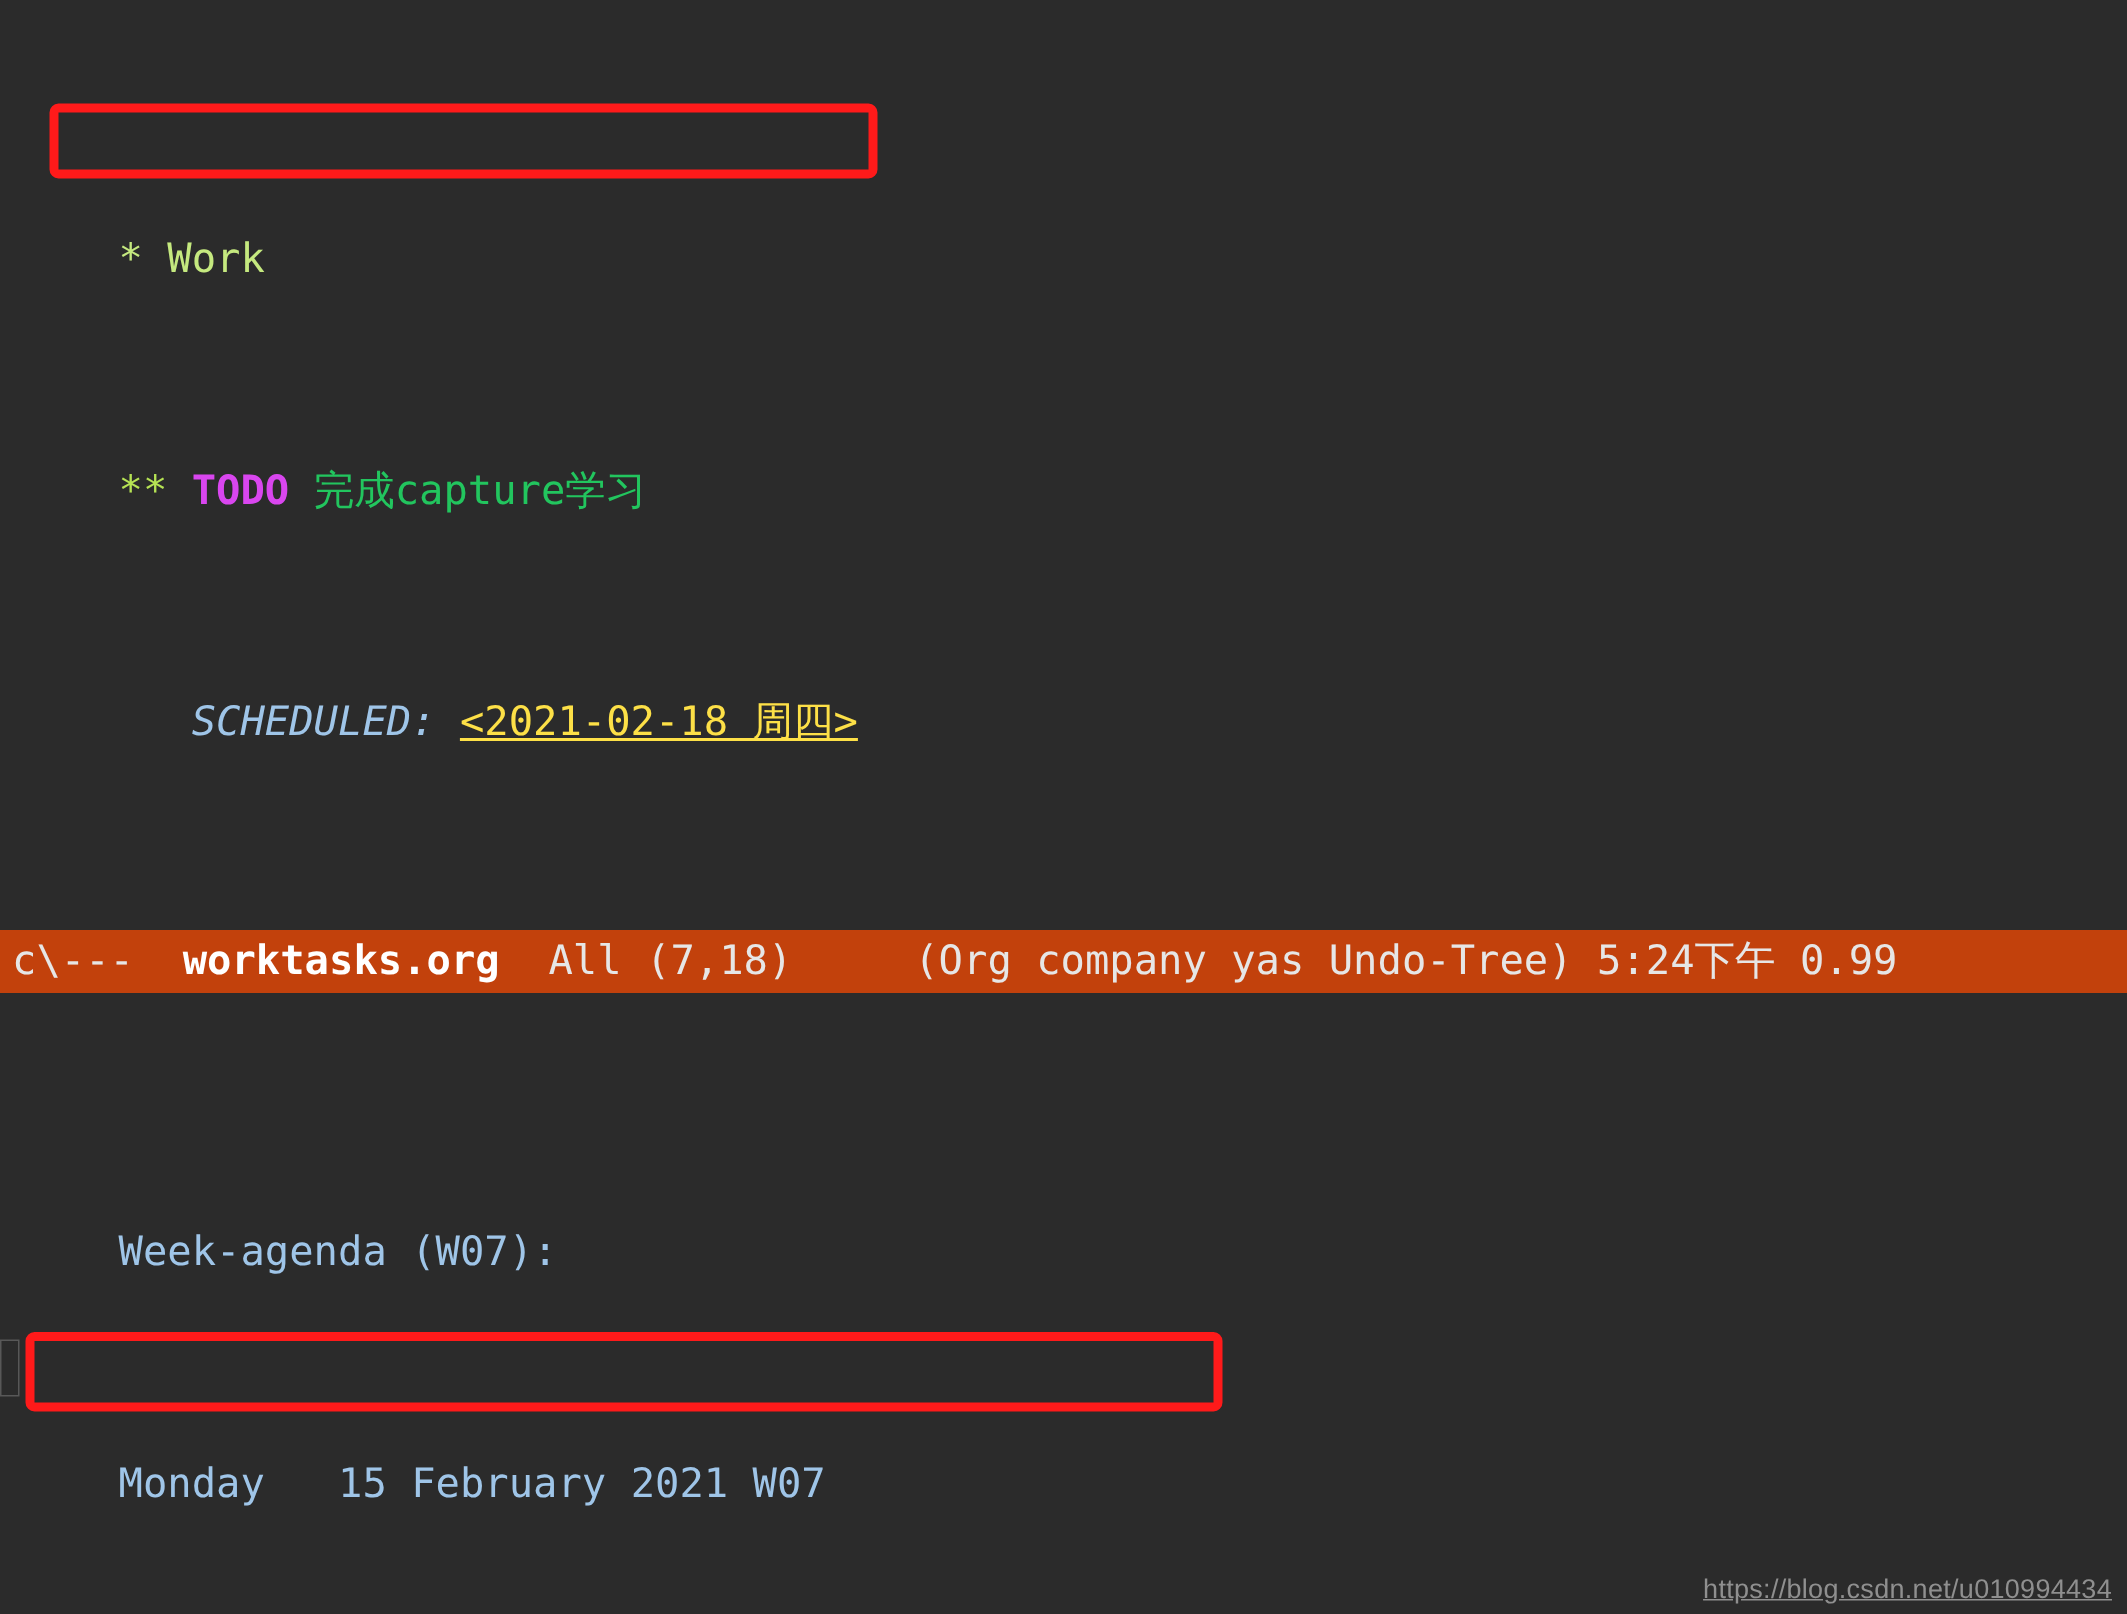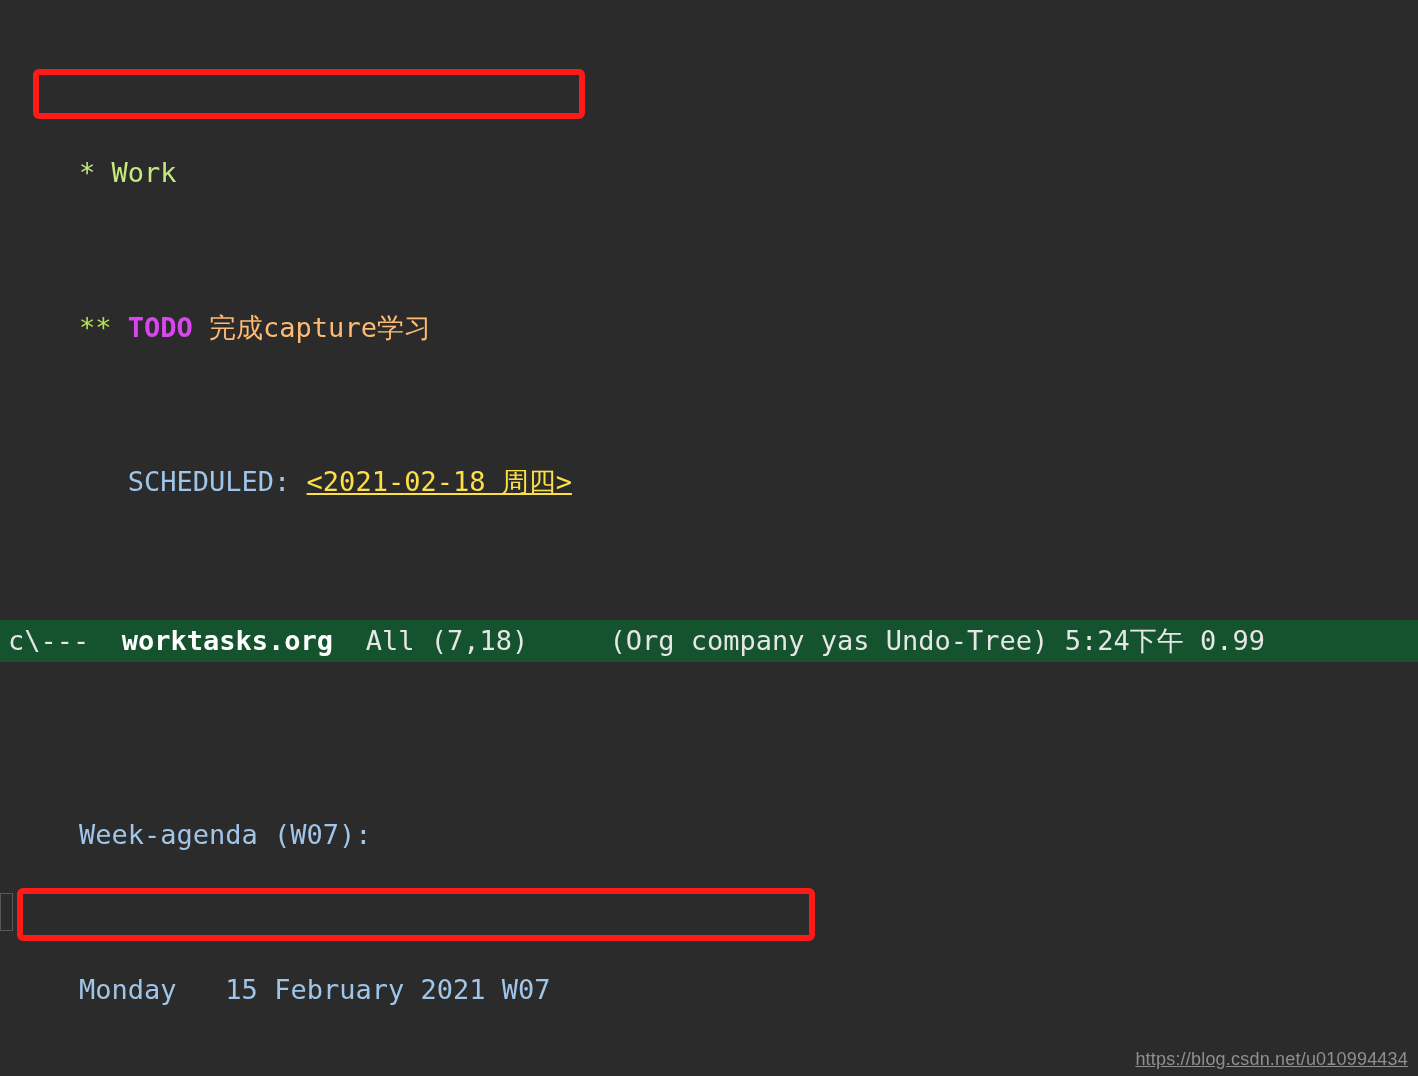--- a/index.html
+++ b/index.html
@@ -37,22 +37,22 @@
   
   #org-buffer { top: 0; height: 620px; }
 
   
   #agenda-buffer { top: 662px; height: 422px; }
 
   
   .f-level1      { color: #c5e97f; }            
   .f-level2      { color: #b6e354; }            
   .f-todo        { color: #d946ef; font-weight: bold; }
-  .f-heading2    { color: #fdba74; }
-  .f-special     { color: #9fc5e8; }            
+  .f-heading2    { color: #22c55e; }
+  .f-special     { color: #9fc5e8; font-style: italic; }            
   .f-date        { color: #fde047; text-decoration: underline; }
   .f-plain       { color: #e8e8e8; }
 
   
   .hl-line {
     background: #0b3d0b;
     display: block;
     width: 1418px;
   }
   .cursor-block {
@@ -63,21 +63,21 @@
     vertical-align: -5px;
   }
 
   
   #mode-line {
     position: absolute;
     left: 0;
     top: 620px;
     width: 1418px;
     height: 42px;
-    background: #14532d;
+    background: #c2410c;
     color: #f0f0f0;
     font-size: 27px;
     line-height: 42px;
     white-space: pre;
     padding-left: 8px;
     box-sizing: border-box;
     font-family: "DejaVu Sans Mono", "Liberation Mono", monospace;
   }
   #mode-line .ml-dim  { color: #e6e6e6; }
   #mode-line .ml-file { color: #ffffff; font-weight: bold; }

